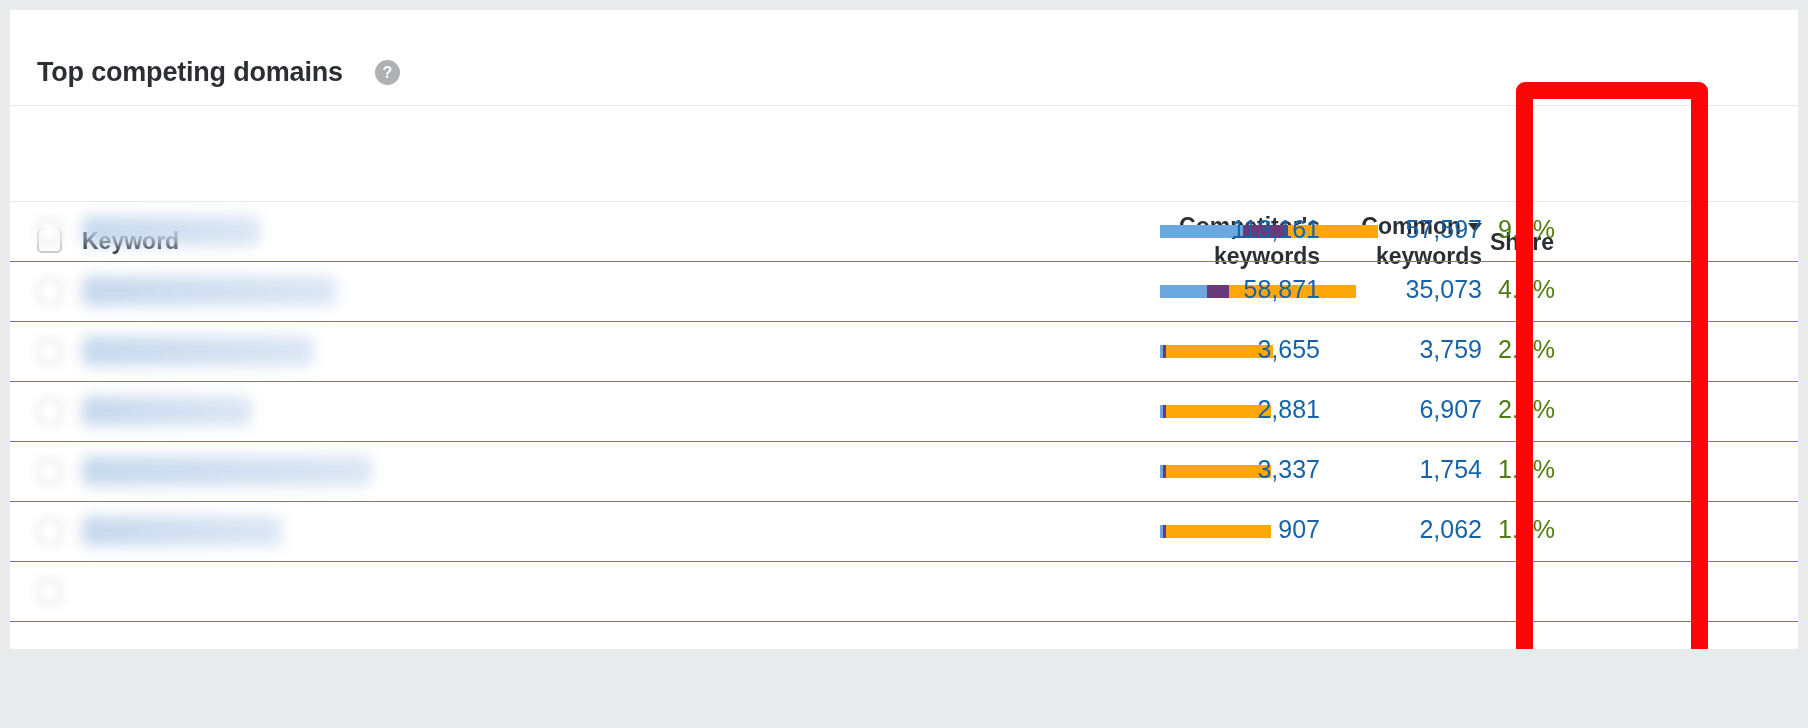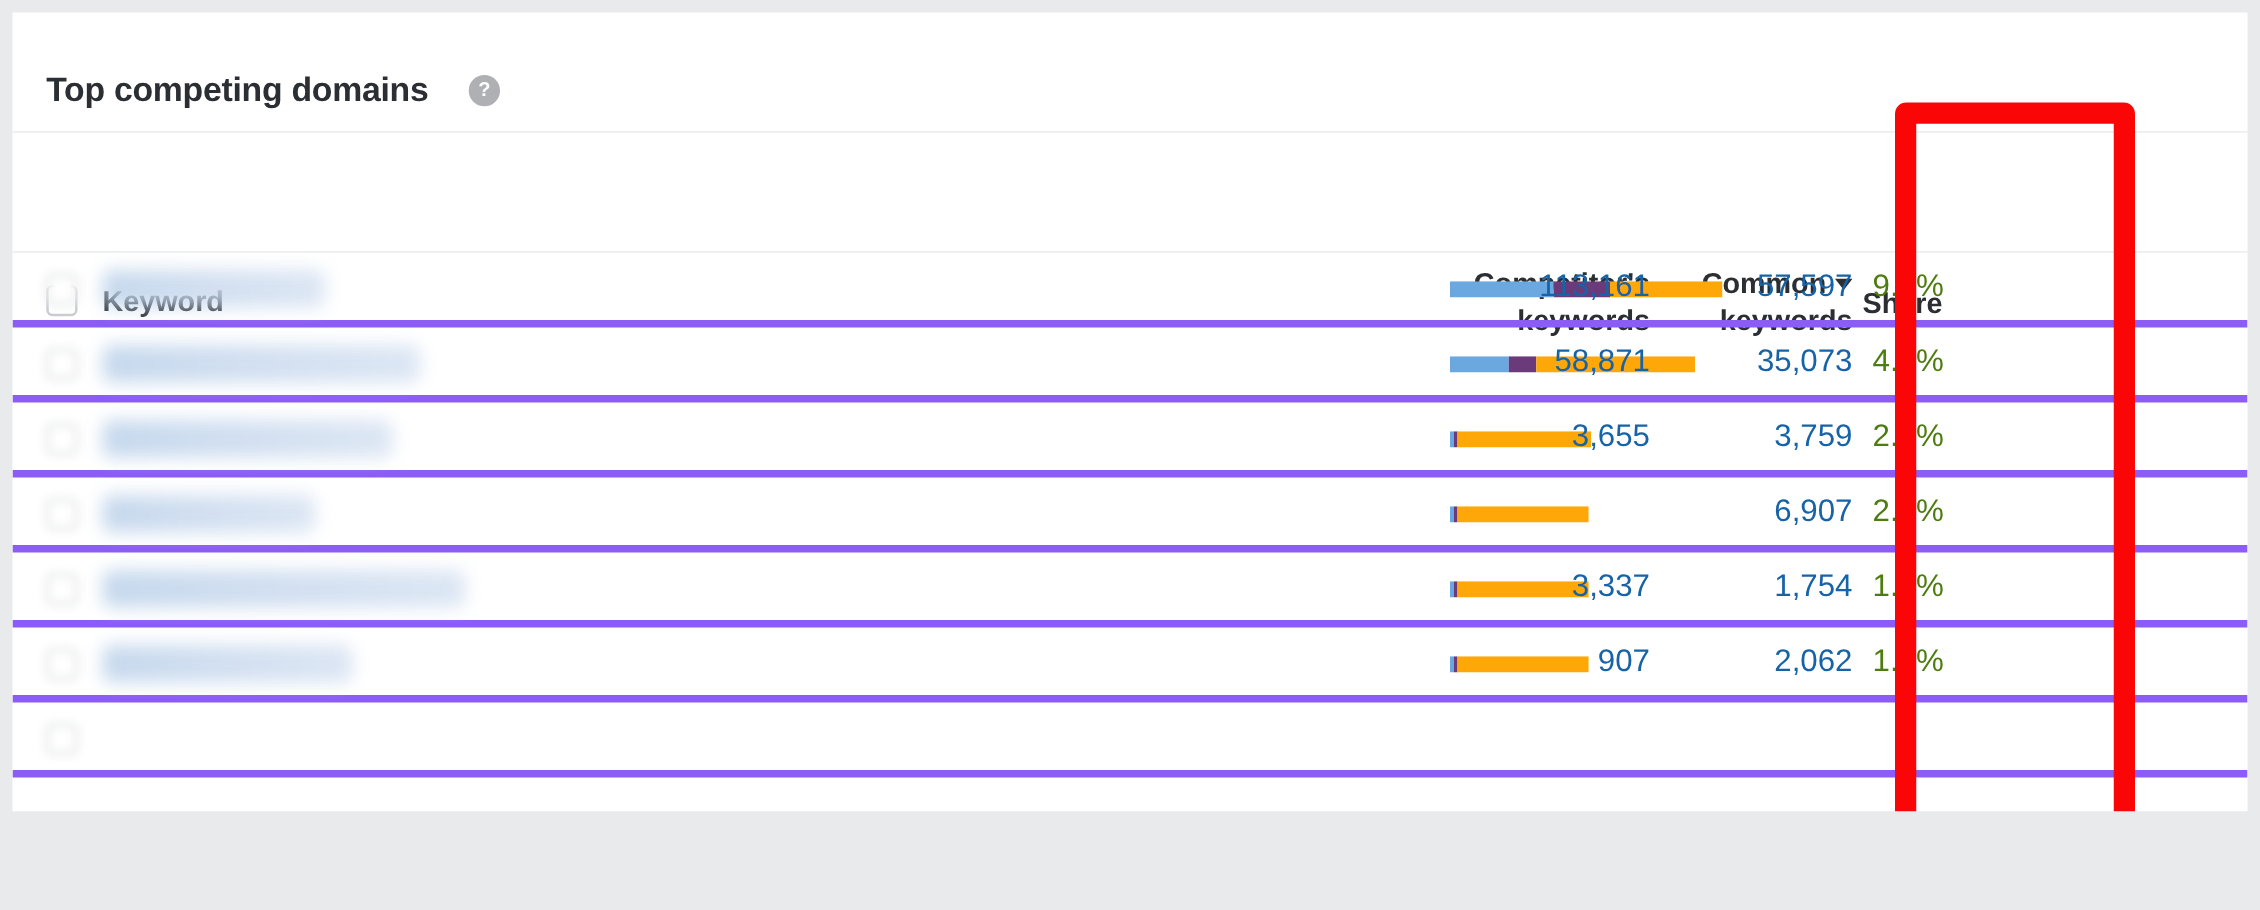--- a/index.html
+++ b/index.html
@@ -71,21 +71,21 @@
     border-right:7px solid transparent;
     border-top:9px solid #2b2f33;
     cursor:pointer;
   }
 
   
   .rows{position:absolute;left:0;top:192px;width:100%;}
   .row{
     position:relative;
     height:60px;
-    border-bottom:6px solid #8b5cf6;
+    border-bottom:1px solid #8b5cf6;
     box-sizing:border-box;
     text-decoration:underline;
   }
   .cell-chk{
     position:absolute;left:27px;top:17px;
     width:25px;height:25px;
     border:2px solid #d8dadd;border-radius:5px;
     background:#fff;box-sizing:border-box;
     filter:blur(4px);
     cursor:pointer;
@@ -194,20 +194,21 @@
         <div class="share">2.0%</div>
       </div>
       <div class="row">
         <div class="cell-chk"></div>
         <div class="cell-domain" style="width: 170px;"></div>
         <div class="bar" style="width: 111px;">
           <div class="seg" style="width: 3px; background: rgb(107, 168, 224);"></div>
           <div class="seg" style="width: 3px; background: rgb(107, 58, 122);"></div>
           <div class="seg" style="width: 105px; background: rgb(253, 168, 8);"></div>
         </div>
+        <div class="num num-comp">2,881</div>
         <div class="num num-common">6,907</div>
         <div class="share">2.0%</div>
       </div>
       <div class="row">
         <div class="cell-chk"></div>
         <div class="cell-domain" style="width: 290px;"></div>
         <div class="bar" style="width: 111px;">
           <div class="seg" style="width: 3px; background: rgb(107, 168, 224);"></div>
           <div class="seg" style="width: 3px; background: rgb(107, 58, 122);"></div>
           <div class="seg" style="width: 105px; background: rgb(253, 168, 8);"></div>

